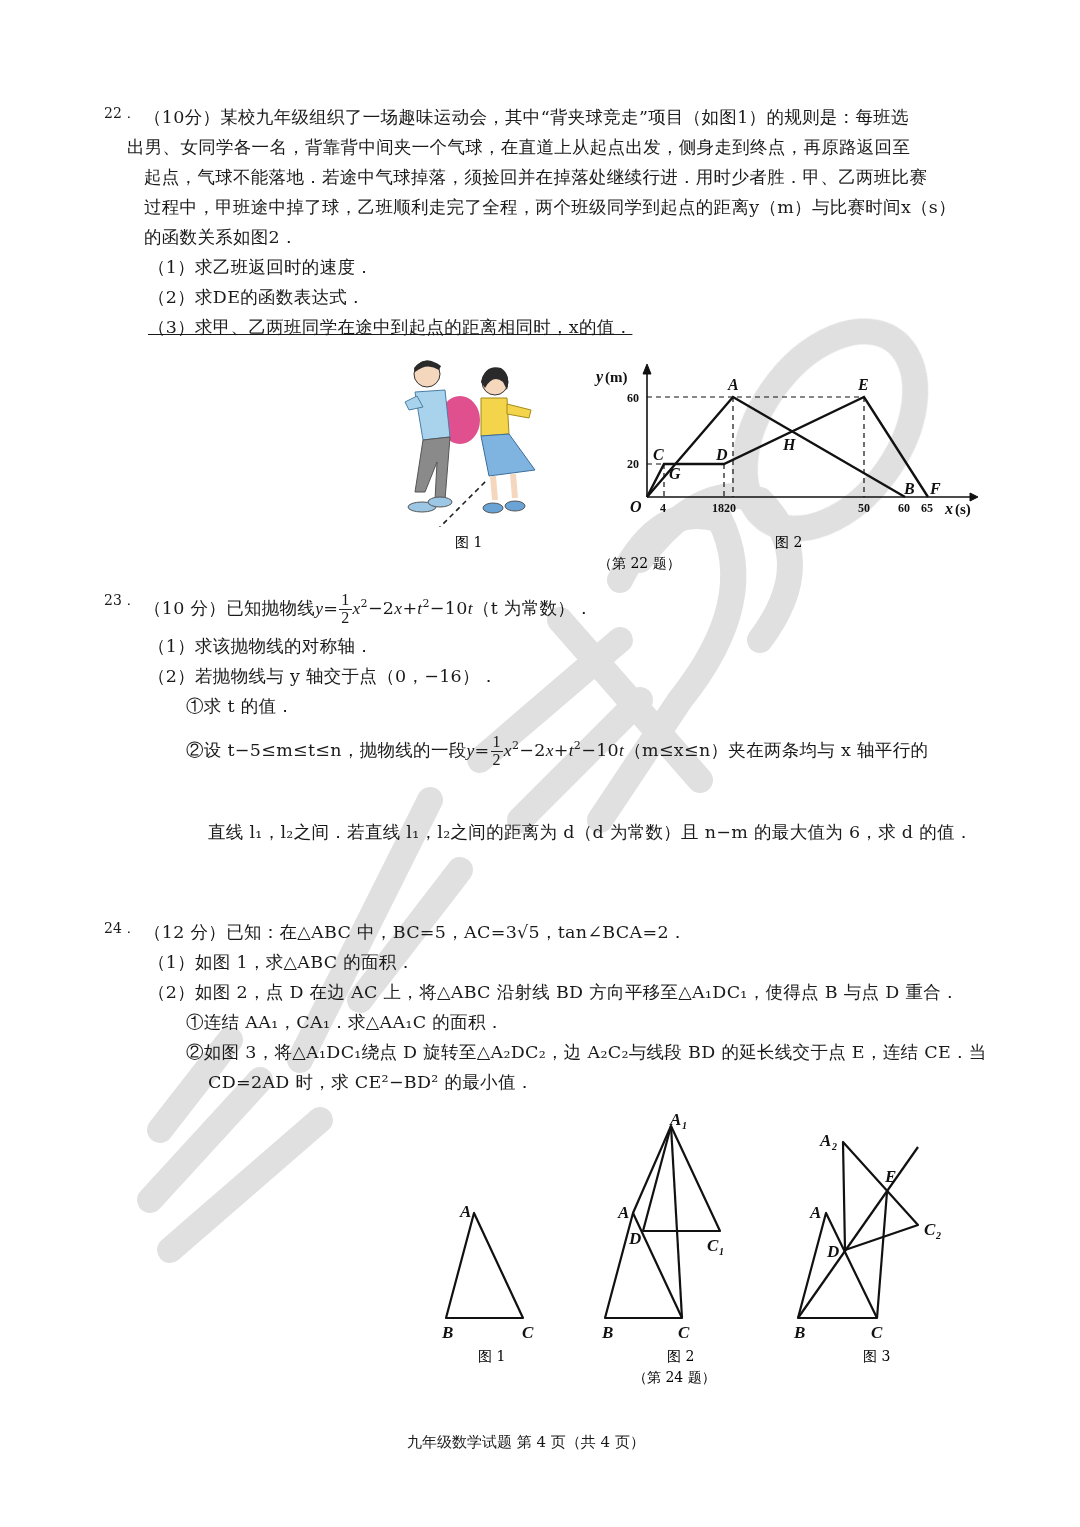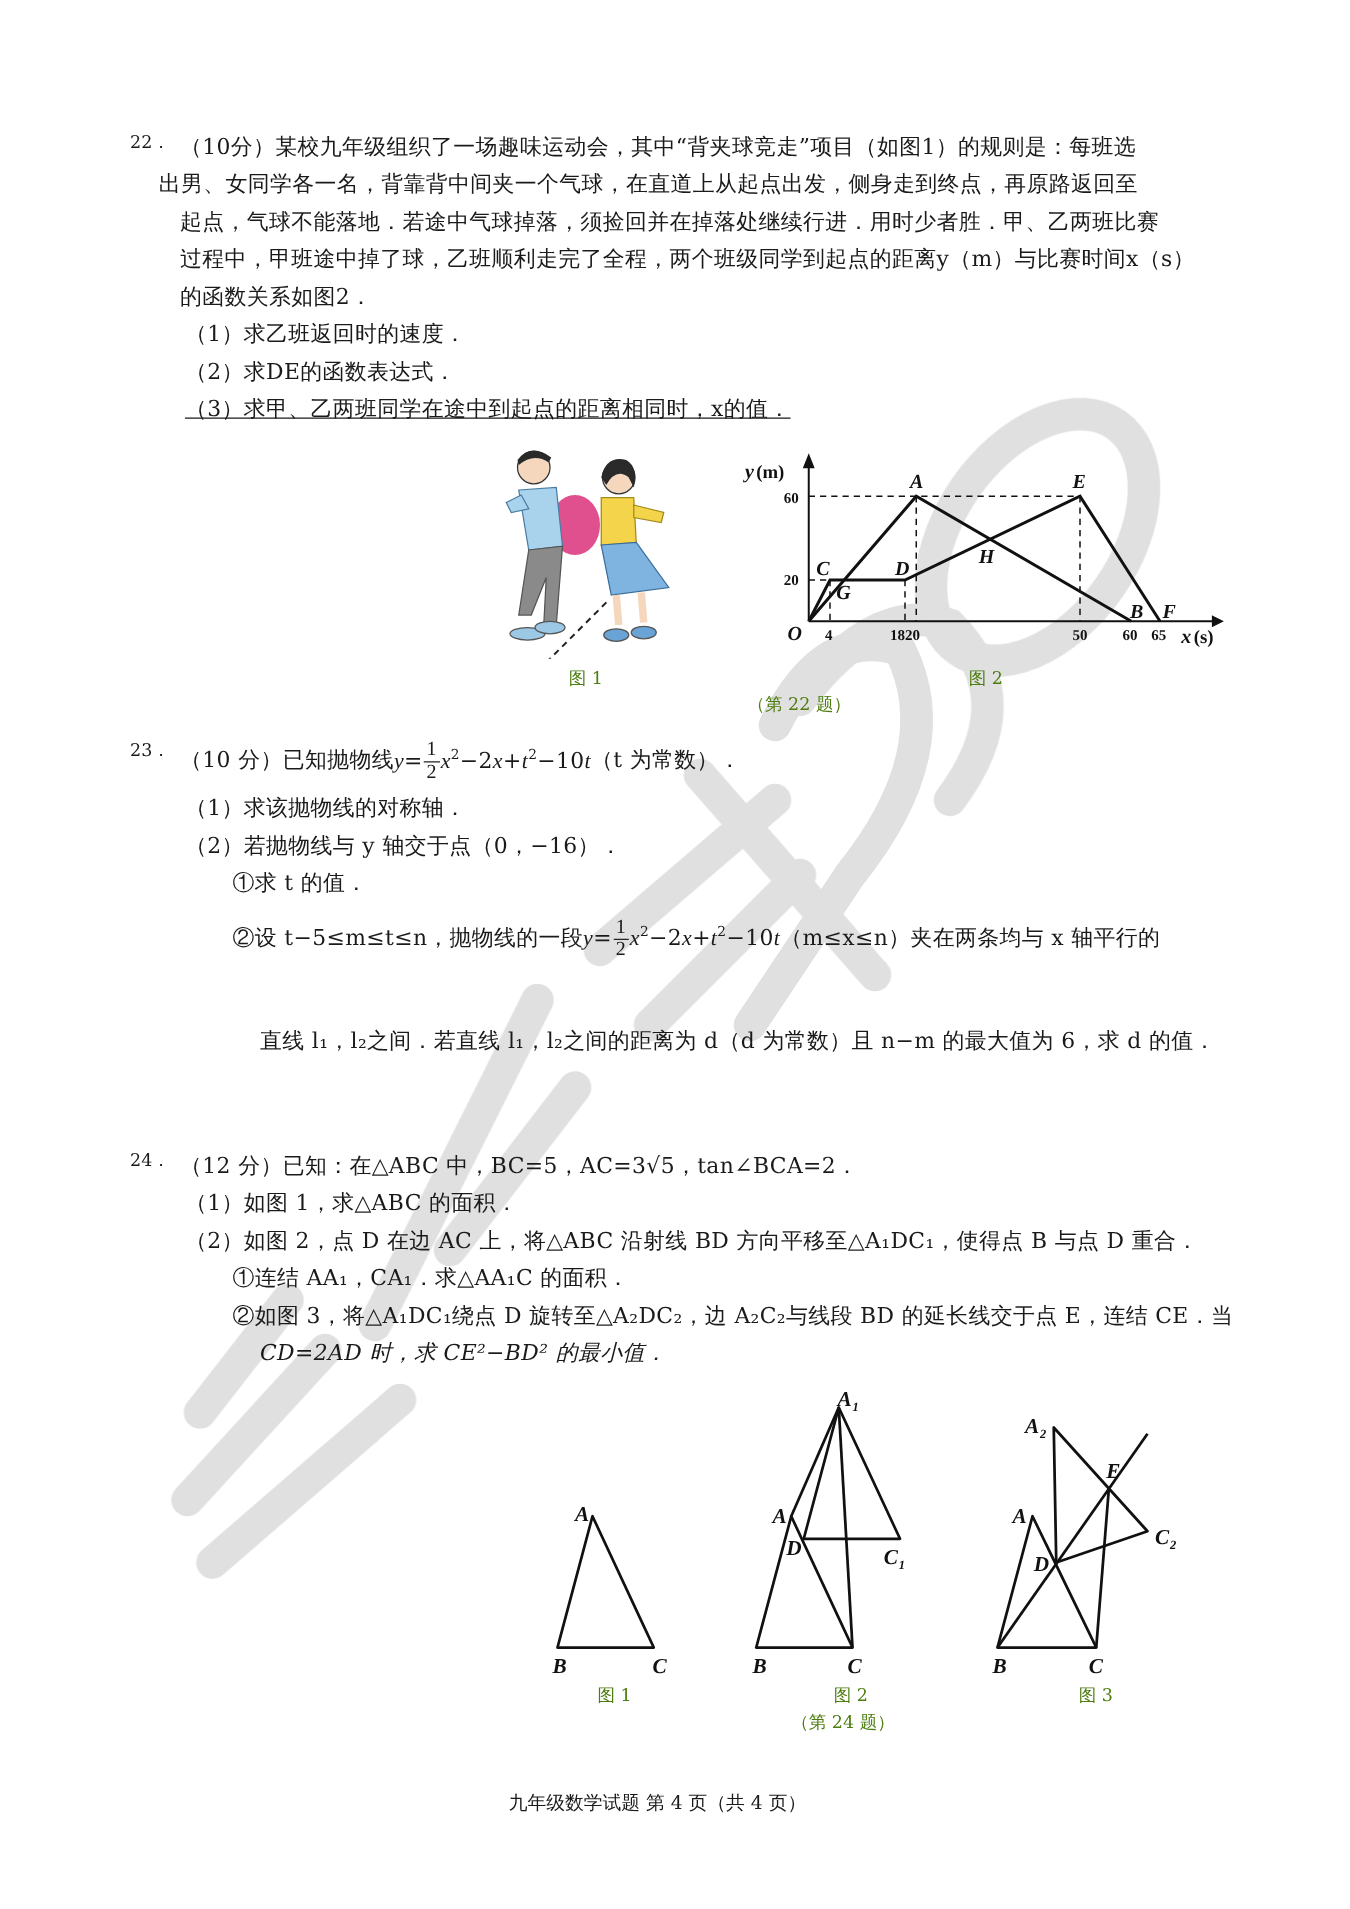--- a/index.html
+++ b/index.html
@@ -5,21 +5,21 @@
   html, body { margin:0; padding:0; background:#ffffff; }
   body { width:1080px; height:1527px; position:relative; overflow:hidden;
          font-family:"DejaVu Serif","Liberation Serif",serif; color:#1a1a1a; }
   .line { position:absolute; font-size:17.5px; white-space:nowrap; letter-spacing:0.3px; }
   .num { position:absolute; font-size:14px; }
   i, .it { font-style:italic; font-family:"Liberation Serif",serif; }
   sup { font-size:11px; vertical-align:7px; }
   .frac { display:inline-block; vertical-align:middle; text-align:center; line-height:1.05; margin:0 1px; font-family:"Liberation Serif",serif; }
   .frac span { display:block; font-size:16px; }
   .frac .top { border-bottom:1px solid #222; padding:0 2px; }
-  .cap { position:absolute; font-size:14px; color:#4d7c0f; }
+  .cap { position:absolute; font-size:14px; color:#000000; }
   .fig { position:absolute; }
   .watermark { position:absolute; pointer-events:none; }
   .footer { position:absolute; font-size:15px; }
 </style>
 </head>
 <body>
 
 <svg class="watermark" width="1080" height="1527" style="left:0;top:0;">
   <g fill="none" stroke="#d6d6d6" stroke-width="26" stroke-linecap="round" opacity="0.75">
     <path d="M160 1130 L230 1040 M150 1200 L260 1080 M170 1250 L320 1120"></path>
@@ -124,21 +124,21 @@
   <span>②设 t−5≤m≤t≤n，抛物线的一段</span><span><i>y</i>=<span class="frac"><span class="top">1</span><span>2</span></span><i>x</i><sup>2</sup>−2<i>x</i>+<i>t</i><sup>2</sup>−10<i>t</i></span><span>（m≤x≤n）夹在两条均与 x 轴平行的</span>
 </div>
 <div class="line" style="left:208px;top:780px;margin-top:40px;">直线 l₁，l₂之间．若直线 l₁，l₂之间的距离为 d（d 为常数）且 n−m 的最大值为 6，求 d 的值．</div>
 
 <div class="num" style="left:104px;top:920px;">24．</div>
 <div class="line" style="left:144px;top:920px;">（12 分）已知：在△ABC 中，BC=5，AC=3√5，tan∠BCA=2．</div>
 <div class="line" style="left:148px;top:950px;">（1）如图 1，求△ABC 的面积．</div>
 <div class="line" style="left:148px;top:980px;">（2）如图 2，点 D 在边 AC 上，将△ABC 沿射线 BD 方向平移至△A₁DC₁，使得点 B 与点 D 重合．</div>
 <div class="line" style="left:186px;top:1010px;">①连结 AA₁，CA₁．求△AA₁C 的面积．</div>
 <div class="line" style="left:186px;top:1040px;">②如图 3，将△A₁DC₁绕点 D 旋转至△A₂DC₂，边 A₂C₂与线段 BD 的延长线交于点 E，连结 CE．当</div>
-<div class="line" style="left:208px;top:1070px;font-style:italic;">CD=2AD 时，求 CE²−BD² 的最小值．</div>
+<div class="line" style="left:208px;top:1070px;">CD=2AD 时，求 CE²−BD² 的最小值．</div>
 
 <svg class="fig" style="left:430px;top:1100px;" width="560" height="260" viewBox="0 0 560 260">
   <g stroke="#111" stroke-width="2.2" fill="none" stroke-linejoin="round">
 
     <polygon points="44,113 16,218 93,218"></polygon>
 
     <polygon points="203,113 175,218 252,218"></polygon>
     <line x1="203" y1="113" x2="241" y2="26"></line>
     <polygon points="241,26 213,131 290,131"></polygon>
     <line x1="241" y1="26" x2="252" y2="218"></line>

